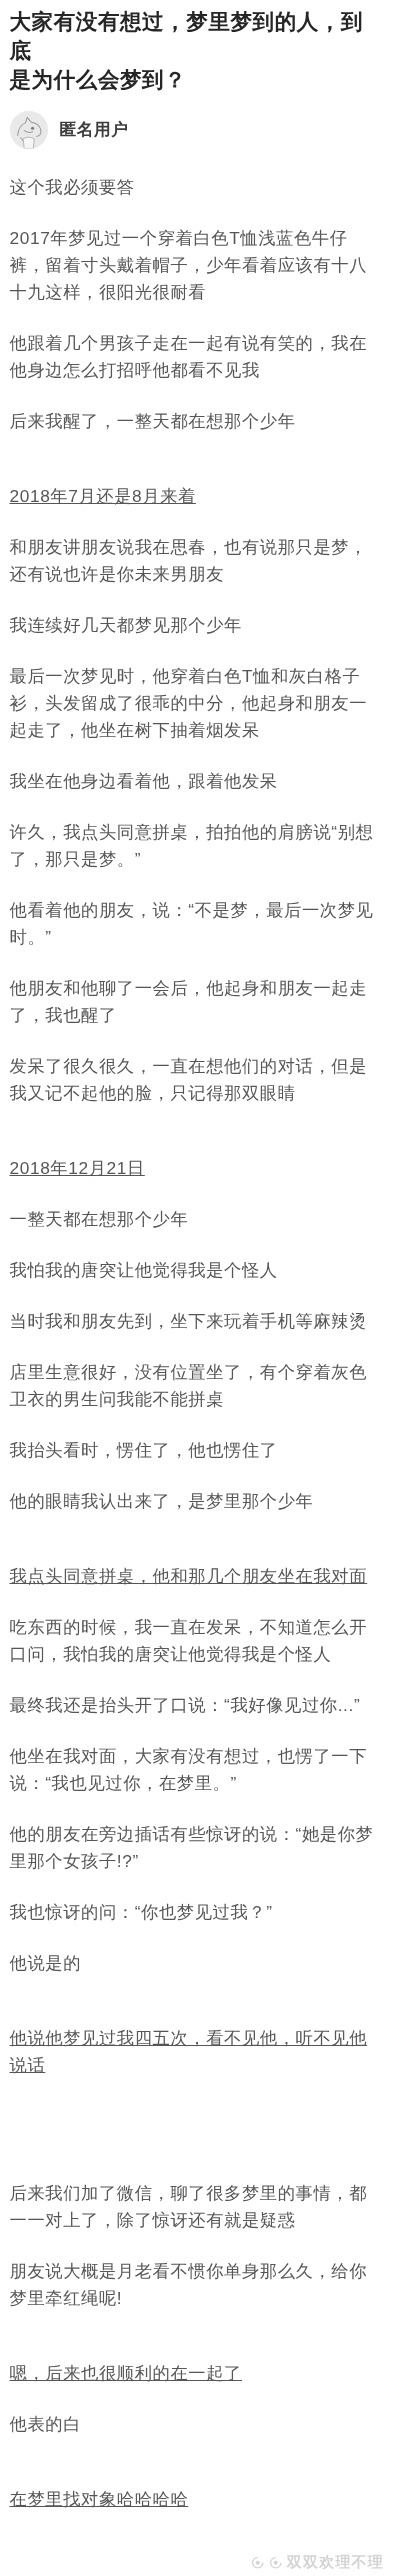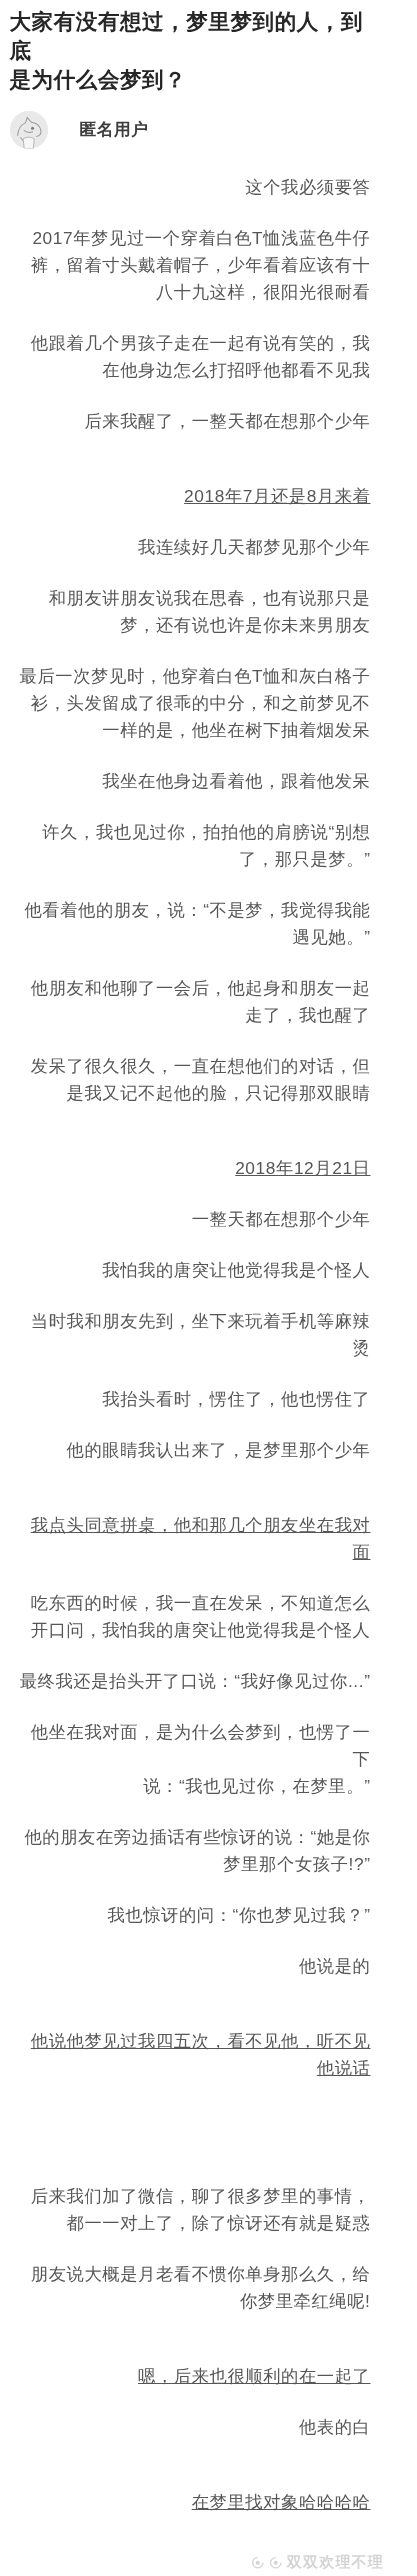--- a/index.html
+++ b/index.html
@@ -17,48 +17,47 @@
     font-size: 21.5px;
     line-height: 29px;
     font-weight: 700;
     color: #262626;
     letter-spacing: 0.6px;
     white-space: pre-line;
   }
   .author-row {
     display: flex;
     align-items: center;
-    gap: 32px;
+    gap: 12px;
     margin: 0 0 25px 0;
   }
   .avatar {
     width: 38px;
     height: 38px;
     border-radius: 50%;
     overflow: hidden;
     background: #e9e9e9;
     flex: 0 0 auto;
   }
   .avatar svg { display: block; width: 38px; height: 38px; }
   .author-name {
     font-size: 16.7px;
     font-weight: 700;
     color: #3c3c3c;
     letter-spacing: 0.6px;
   }
   .answer-body { }
   .para {
-    margin: 10px;
+    margin: 0;
     font-size: 17.3px;
     line-height: 27px;
     color: #565656;
     letter-spacing: 0.6px;
     white-space: pre-line;
     word-break: break-all;
-    text-align: right;
   }
   .gap-first  { margin-top: 0; }
   .gap-normal { margin-top: 24px; }
   .gap-large  { margin-top: 48px; text-decoration: underline; }
   .gap-xlarge { margin-top: 101px; }
   .watermark {
     position: absolute;
     right: 6px;
     bottom: 3.6px;
     display: flex;
@@ -98,38 +97,39 @@
     </div>
     <span class="author-name">匿名用户</span>
   </div>
 
   <div class="answer-body">
       <p class="para gap-first">这个我必须要答</p>
       <p class="para gap-normal">2017年梦见过一个穿着白色T恤浅蓝色牛仔裤，留着寸头戴着帽子，少年看着应该有十八十九这样，很阳光很耐看</p>
       <p class="para gap-normal">他跟着几个男孩子走在一起有说有笑的，我在他身边怎么打招呼他都看不见我</p>
       <p class="para gap-normal">后来我醒了，一整天都在想那个少年</p>
       <p class="para gap-large">2018年7月还是8月来着</p>
+      <p class="para gap-normal">和朋友讲朋友说我在思春，也有说那只是梦，还有说也许是你未来男朋友</p>
       <p class="para gap-normal">我连续好几天都梦见那个少年</p>
-      <p class="para gap-normal">和朋友讲朋友说我在思春，也有说那只是梦，还有说也许是你未来男朋友</p>
-      <p class="para gap-normal">最后一次梦见时，他穿着白色T恤和灰白格子衫，头发留成了很乖的中分，和之前梦见不一样的是，他坐在树下抽着烟发呆</p>
+      <p class="para gap-normal">最后一次梦见时，他穿着白色T恤和灰白格子衫，头发留成了很乖的中分，他起身和朋友一起走了，他坐在树下抽着烟发呆</p>
       <p class="para gap-normal">我坐在他身边看着他，跟着他发呆</p>
-      <p class="para gap-normal">许久，我也见过你，拍拍他的肩膀说“别想了，那只是梦。”</p>
-      <p class="para gap-normal">他看着他的朋友，说：“不是梦，我觉得我能遇见她。”</p>
+      <p class="para gap-normal">许久，我点头同意拼桌，拍拍他的肩膀说“别想了，那只是梦。”</p>
+      <p class="para gap-normal">他看着他的朋友，说：“不是梦，最后一次梦见时。”</p>
       <p class="para gap-normal">他朋友和他聊了一会后，他起身和朋友一起走了，我也醒了</p>
       <p class="para gap-normal">发呆了很久很久，一直在想他们的对话，但是我又记不起他的脸，只记得那双眼睛</p>
       <p class="para gap-large">2018年12月21日</p>
       <p class="para gap-normal">一整天都在想那个少年</p>
       <p class="para gap-normal">我怕我的唐突让他觉得我是个怪人</p>
       <p class="para gap-normal">当时我和朋友先到，坐下来玩着手机等麻辣烫</p>
+      <p class="para gap-normal">店里生意很好，没有位置坐了，有个穿着灰色卫衣的男生问我能不能拼桌</p>
       <p class="para gap-normal">我抬头看时，愣住了，他也愣住了</p>
       <p class="para gap-normal">他的眼睛我认出来了，是梦里那个少年</p>
       <p class="para gap-large">我点头同意拼桌，他和那几个朋友坐在我对面</p>
       <p class="para gap-normal">吃东西的时候，我一直在发呆，不知道怎么开口问，我怕我的唐突让他觉得我是个怪人</p>
       <p class="para gap-normal">最终我还是抬头开了口说：“我好像见过你...”</p>
-      <p class="para gap-normal">他坐在我对面，是为什么会梦到，也愣了一下
+      <p class="para gap-normal">他坐在我对面，大家有没有想过，也愣了一下
 说：“我也见过你，在梦里。”</p>
       <p class="para gap-normal">他的朋友在旁边插话有些惊讶的说：“她是你梦里那个女孩子!?”</p>
       <p class="para gap-normal">我也惊讶的问：“你也梦见过我？”</p>
       <p class="para gap-normal">他说是的</p>
       <p class="para gap-large">他说他梦见过我四五次，看不见他，听不见他说话</p>
       <p class="para gap-xlarge">后来我们加了微信，聊了很多梦里的事情，都一一对上了，除了惊讶还有就是疑惑</p>
       <p class="para gap-normal">朋友说大概是月老看不惯你单身那么久，给你梦里牵红绳呢!</p>
       <p class="para gap-large">嗯，后来也很顺利的在一起了</p>
       <p class="para gap-normal">他表的白</p>
       <p class="para gap-large">在梦里找对象哈哈哈哈</p>

